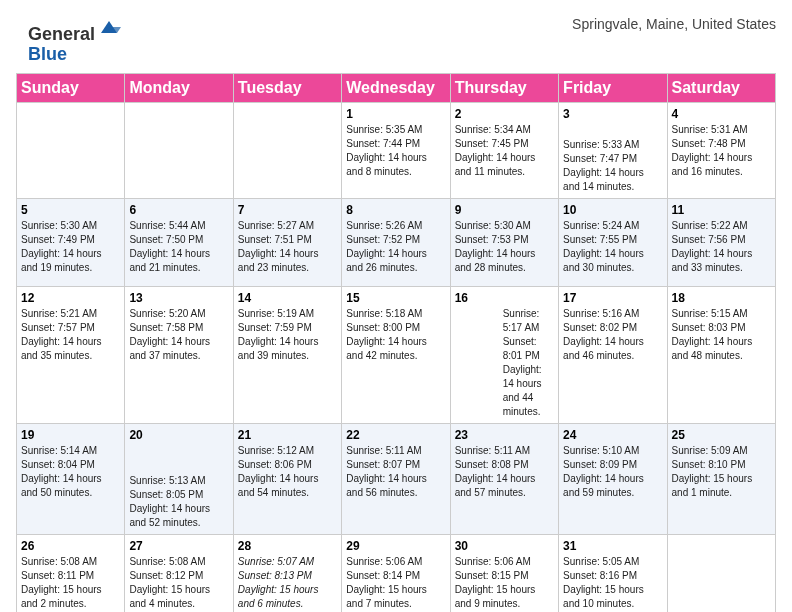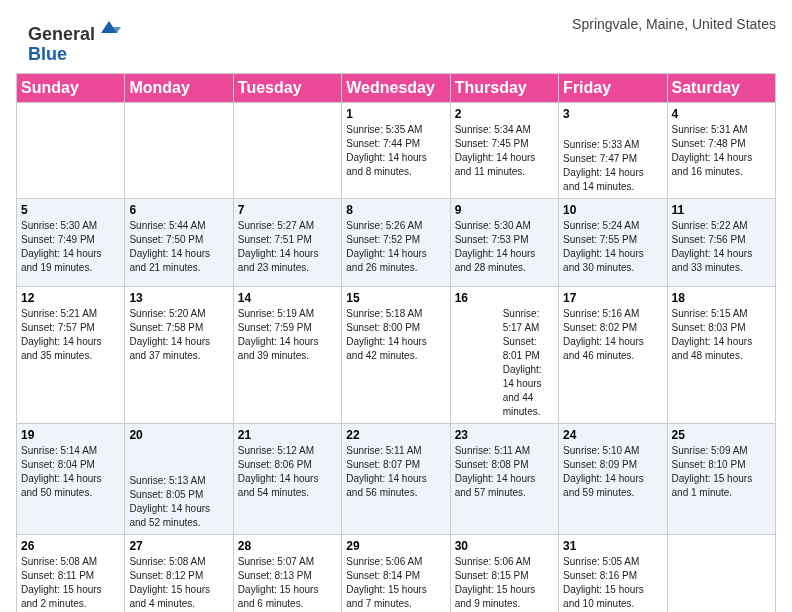--- a/index.html
+++ b/index.html
@@ -315,21 +315,21 @@
         </td>
         <td>
           <span class="day-num">27</span>
           <div class="cell-text" style="white-space: pre-line;">Sunrise: 5:08 AM
 Sunset: 8:12 PM
 Daylight: 15 hours
 and 4 minutes.</div>
         </td>
         <td>
           <span class="day-num">28</span>
-          <div class="cell-text" style="white-space: pre-line;">Sunrise: 5:07 AM
+          <div class="cell-text" style="white-space: pre-line; font-style: italic;">Sunrise: 5:07 AM
 Sunset: 8:13 PM
 Daylight: 15 hours
 and 6 minutes.</div>
         </td>
         <td>
           <span class="day-num">29</span>
           <div class="cell-text" style="white-space: pre-line;">Sunrise: 5:06 AM
 Sunset: 8:14 PM
 Daylight: 15 hours
 and 7 minutes.</div>

